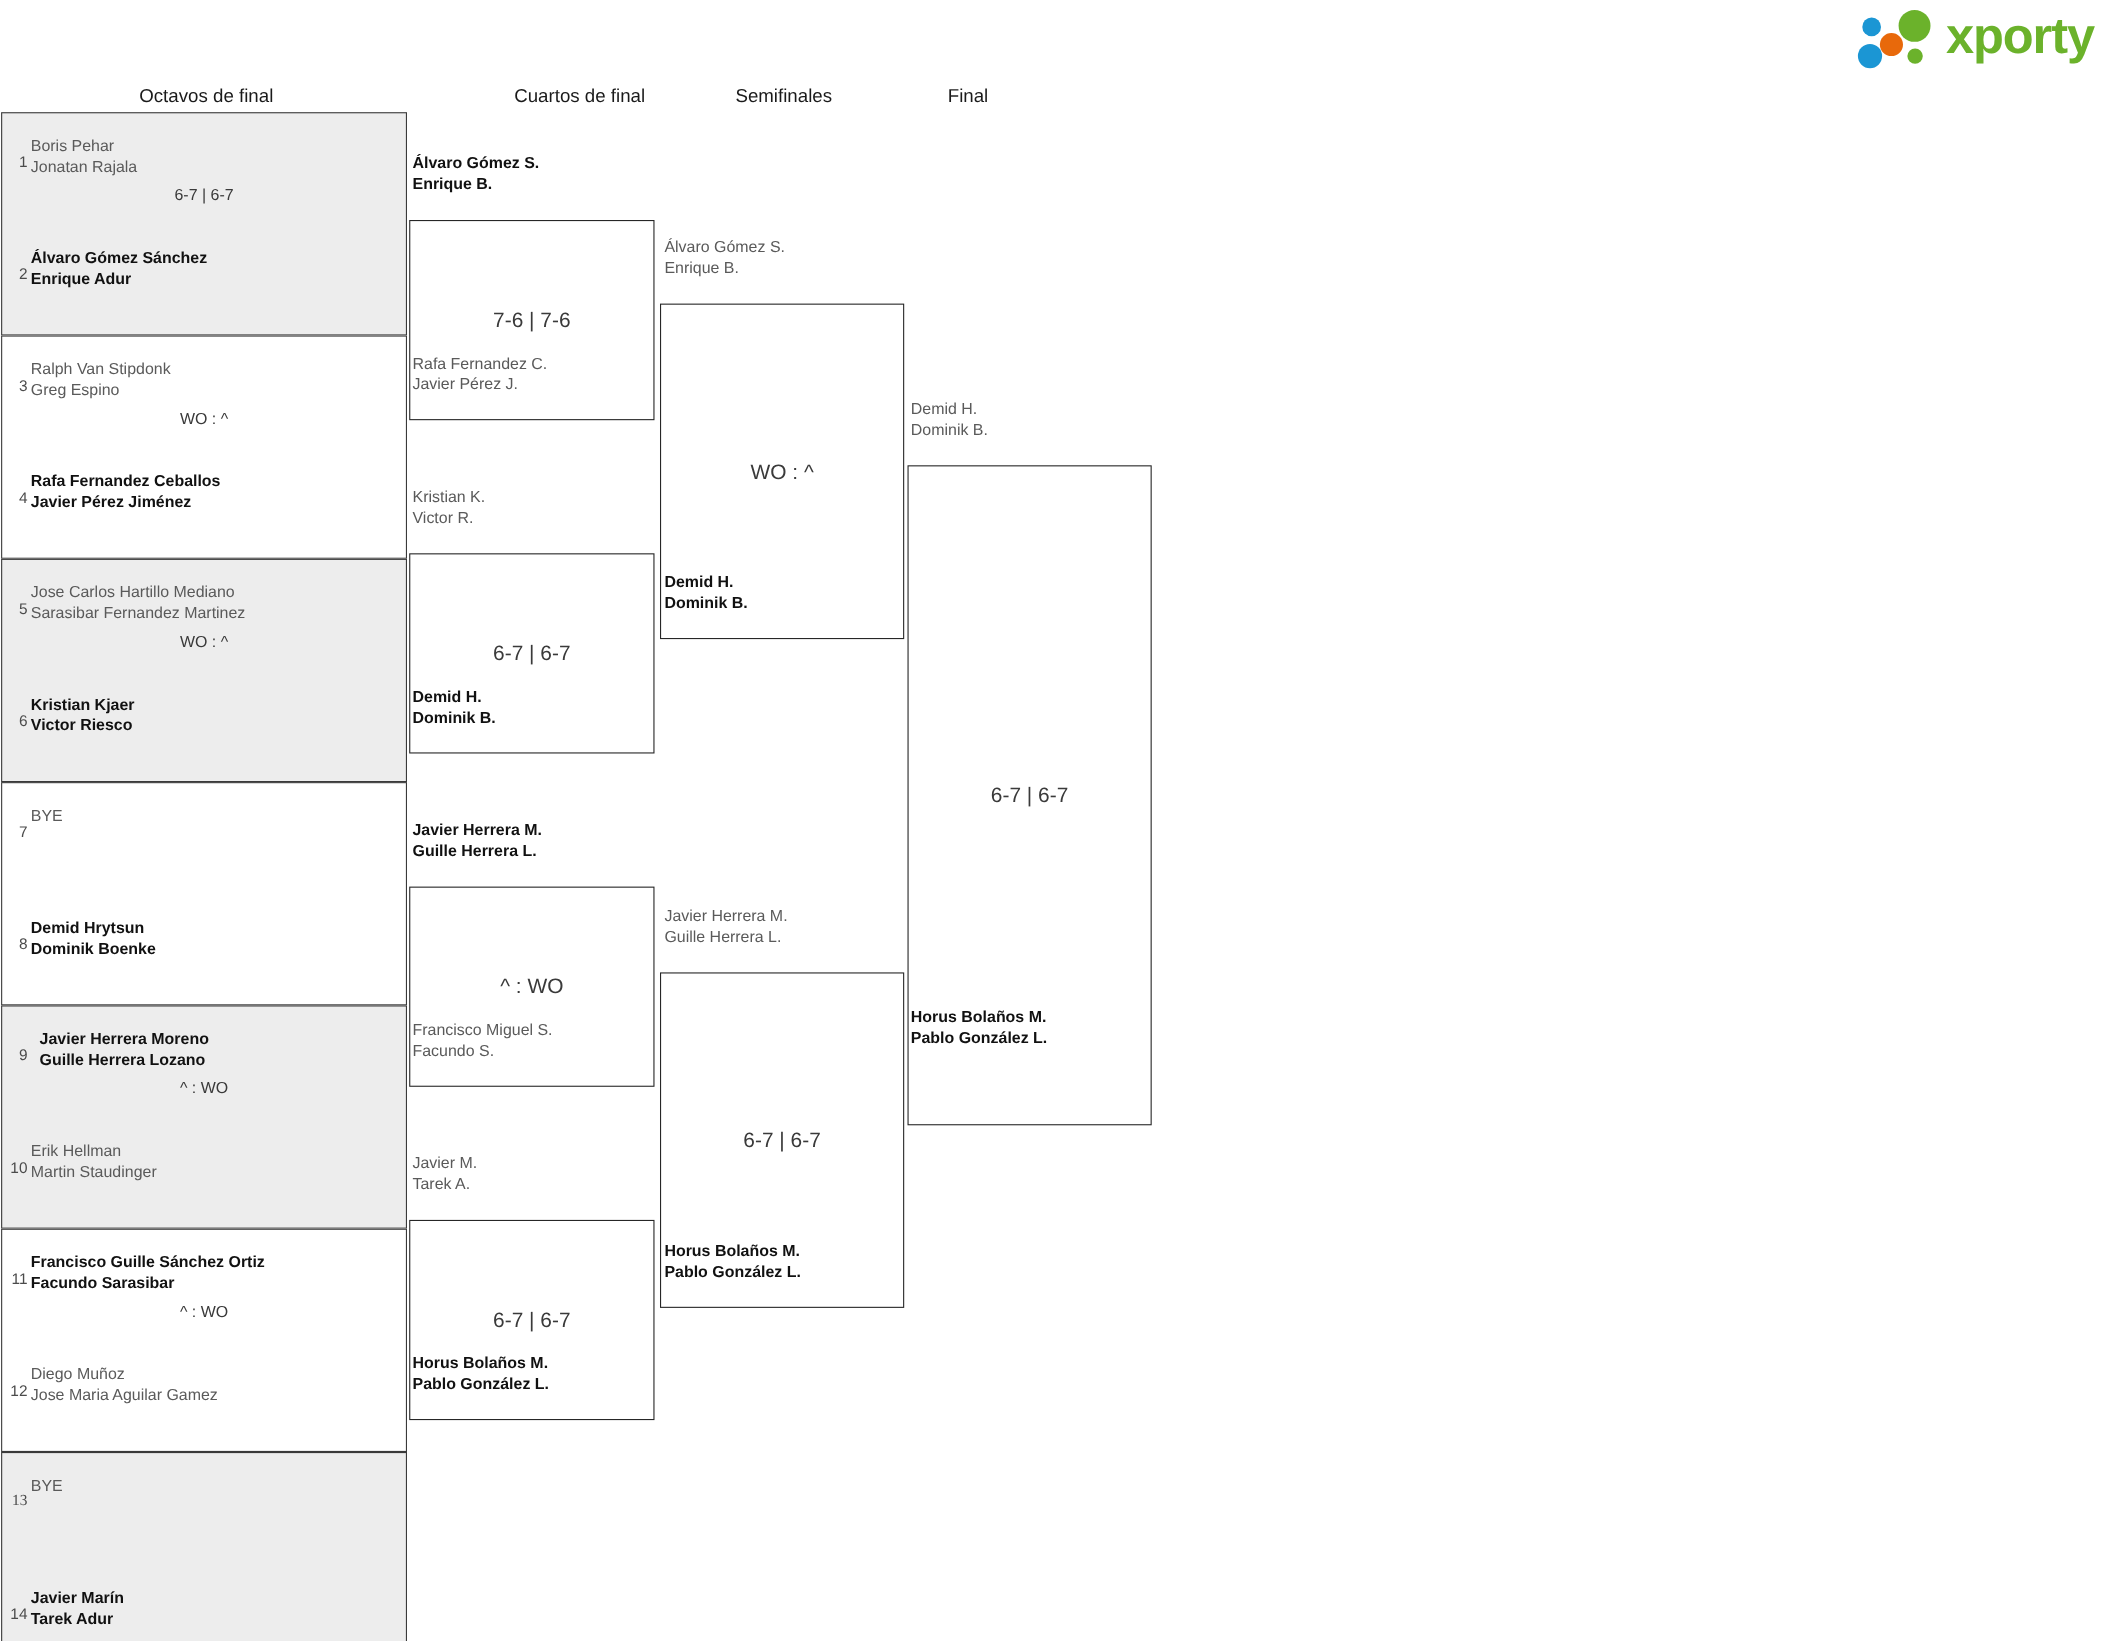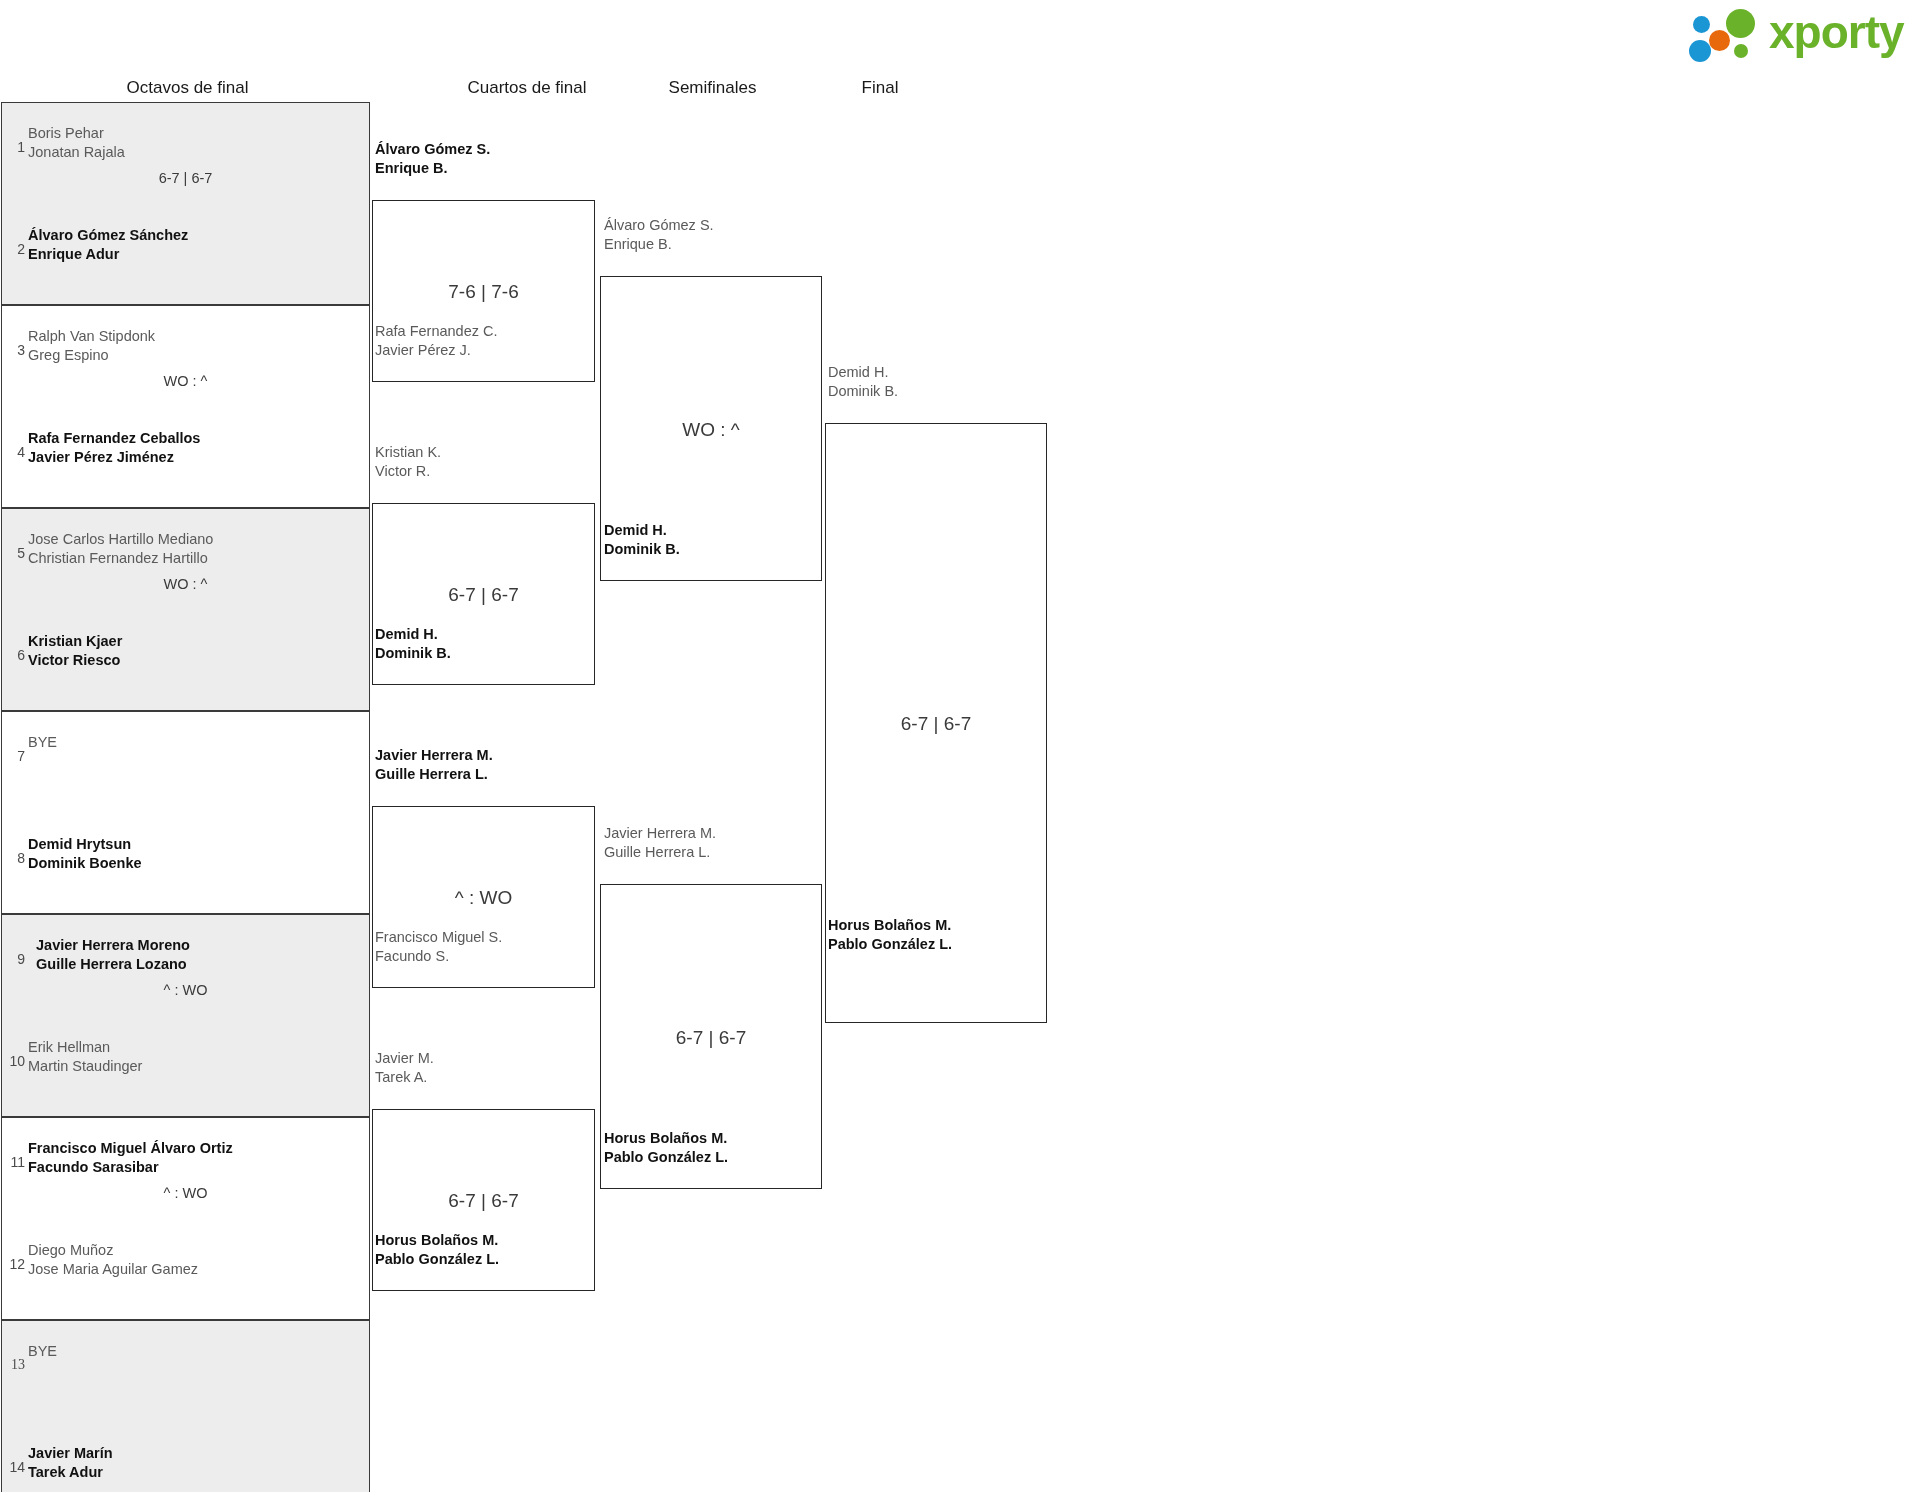--- a/index.html
+++ b/index.html
@@ -73,21 +73,21 @@
     <div class="r1-seed" style="left:3px;top:443.5px;">4</div>
     <div class="adv-names winner" style="left:28px;top:428.5px;">
       <div>Rafa Fernandez Ceballos</div>
       <div>Javier Pérez Jiménez</div>
     </div>
     <div class="r1-score" style="left:1px;top:373px;width:369px;">WO : ^</div>
     <div class="r1-cell" style="left:1px;top:508px;width:369px;height:203px;background:#ededed;border-top:1px solid #3a3a3a;border-bottom:1px solid #3a3a3a;border-left:1px solid #3a3a3a;border-right:1px solid #3a3a3a;"></div>
     <div class="r1-seed" style="left:3px;top:545px;">5</div>
     <div class="adv-names loser" style="left:28px;top:530px;">
       <div>Jose Carlos Hartillo Mediano</div>
-      <div>Christian Fernandez Hartillo</div>
+      <div>Sarasibar Fernandez Martinez</div>
     </div>
     <div class="r1-seed" style="left:3px;top:646.5px;">6</div>
     <div class="adv-names winner" style="left:28px;top:631.5px;">
       <div>Kristian Kjaer</div>
       <div>Victor Riesco</div>
     </div>
     <div class="r1-score" style="left:1px;top:576px;width:369px;">WO : ^</div>
     <div class="r1-cell" style="left:1px;top:711px;width:369px;height:203px;background:#ffffff;border-top:1px solid #3a3a3a;border-bottom:1px solid #3a3a3a;border-left:1px solid #3a3a3a;border-right:1px solid #3a3a3a;"></div>
     <div class="r1-seed" style="left:3px;top:748px;">7</div>
     <div class="adv-names loser" style="left:28px;top:733px;">
@@ -106,21 +106,21 @@
     </div>
     <div class="r1-seed" style="left:3px;top:1052.5px;">10</div>
     <div class="adv-names loser" style="left:28px;top:1037.5px;">
       <div>Erik Hellman</div>
       <div>Martin Staudinger</div>
     </div>
     <div class="r1-score" style="left:1px;top:982px;width:369px;">^ : WO</div>
     <div class="r1-cell" style="left:1px;top:1117px;width:369px;height:203px;background:#ffffff;border-top:1px solid #3a3a3a;border-bottom:1px solid #3a3a3a;border-left:1px solid #3a3a3a;border-right:1px solid #3a3a3a;"></div>
     <div class="r1-seed" style="left:3px;top:1154px;">11</div>
     <div class="adv-names winner" style="left:28px;top:1139px;">
-      <div>Francisco Miguel Álvaro Ortiz</div>
+      <div>Francisco Guille Sánchez Ortiz</div>
       <div>Facundo Sarasibar</div>
     </div>
     <div class="r1-seed" style="left:3px;top:1255.5px;">12</div>
     <div class="adv-names loser" style="left:28px;top:1240.5px;">
       <div>Diego Muñoz</div>
       <div>Jose Maria Aguilar Gamez</div>
     </div>
     <div class="r1-score" style="left:1px;top:1185px;width:369px;">^ : WO</div>
     <div class="r1-cell" style="left:1px;top:1320px;width:369px;height:203px;background:#ededed;border-top:1px solid #3a3a3a;border-bottom:1px solid #3a3a3a;border-left:1px solid #3a3a3a;border-right:1px solid #3a3a3a;"></div>
     <div class="r1-seed" style="left:3px;top:1357px;font-family:Liberation Serif, serif;">13</div>

